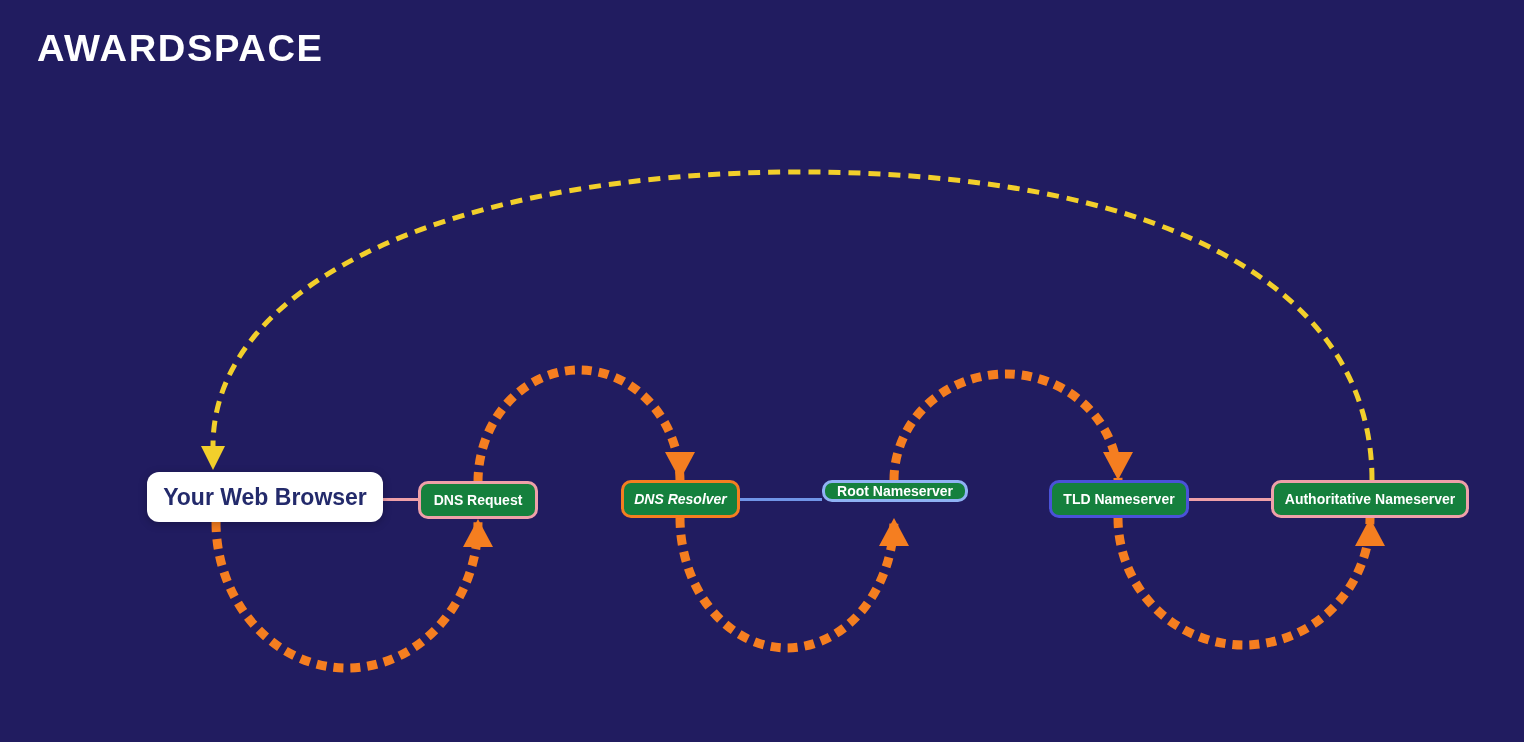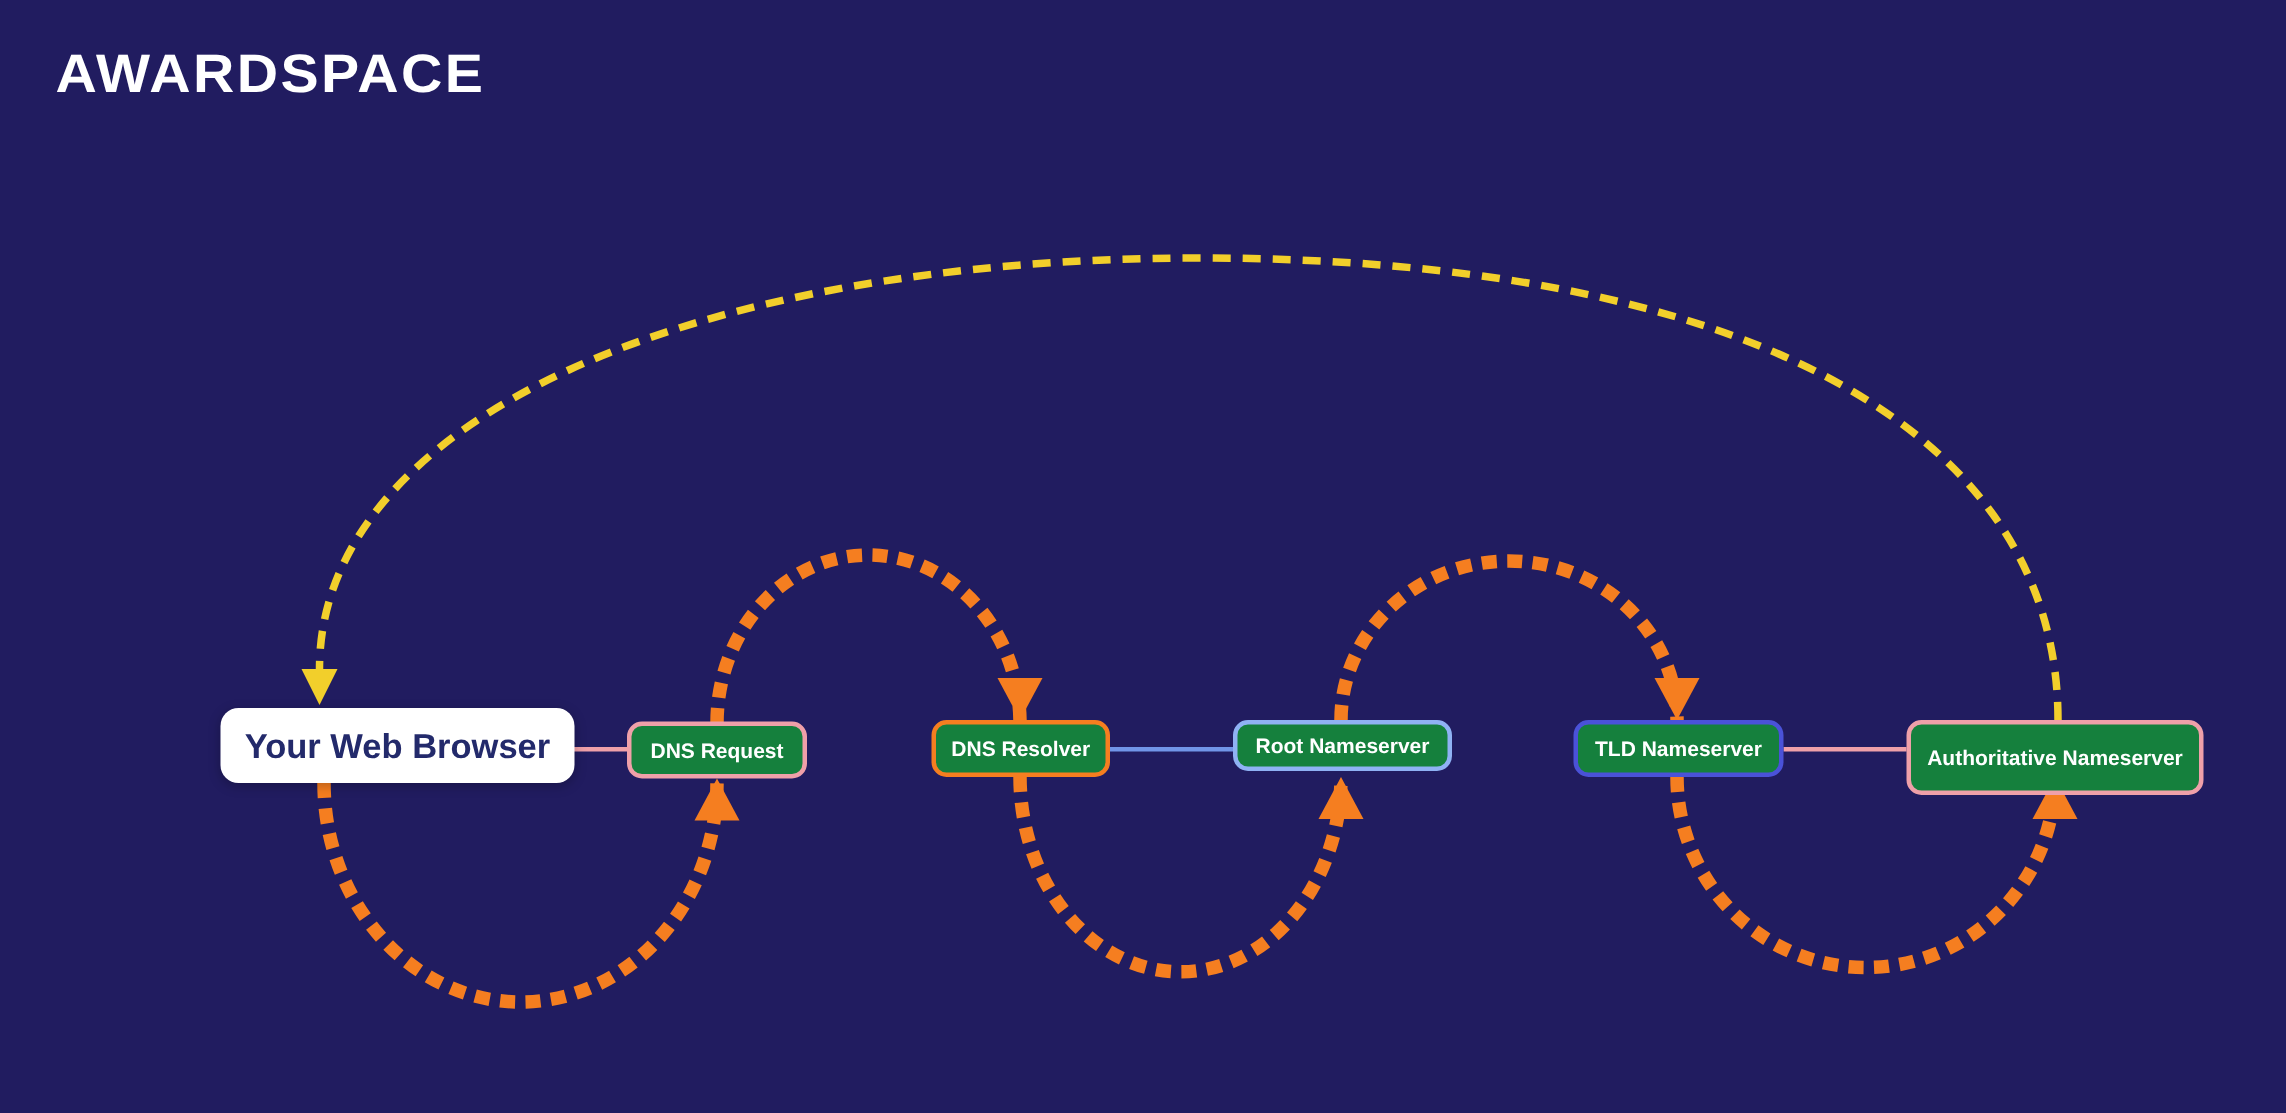--- a/index.html
+++ b/index.html
@@ -19,29 +19,29 @@
     position:absolute;display:flex;align-items:center;justify-content:center;
     box-sizing:border-box;border-radius:10px;
     background:#15803d;color:#ffffff;font-weight:700;font-size:14px;
     white-space:nowrap;z-index:3;
   }
   .node-primary{
     background:#ffffff;color:#232a6b;font-size:23px;border-radius:12px;
     box-shadow:0 2px 8px rgba(0,0,0,0.25);
   }
   .b-pink{border:3px solid #efa0a9;}
-  .b-orange{border:3px solid #f57e20;}
+  .b-orange{border:3px solid #f57e20;font-style:italic;}
   .b-lightblue{border:3px solid #8fb2f4;}
   .b-indigo{border:3px solid #4a52d8;}
   .n-browser{left:102px;top:472px;width:236px;height:50px;margin-left:45px;}
   .n-request{left:418px;top:481px;width:120px;height:38px;}
   .n-resolver{left:621px;top:480px;width:119px;height:38px;}
-  .n-root{left:822px;top:480px;width:146px;height:34px;}
+  .n-root{left:822px;top:480px;width:146px;height:22px;}
   .n-tld{left:1049px;top:480px;width:140px;height:38px;}
-  .n-auth{left:1271px;top:480px;width:198px;height:50px;}
+  .n-auth{left:1271px;top:480px;width:198px;height:38px;}
 </style>
 </head>
 <body>
 
 <svg class="canvas" viewBox="0 0 1524 742">
   <defs>
     <linearGradient id="g-pink-orange" x1="0" y1="0" x2="1" y2="0">
       <stop offset="0" stop-color="#efa0a9"></stop>
       <stop offset="1" stop-color="#f57e20"></stop>
     </linearGradient>

